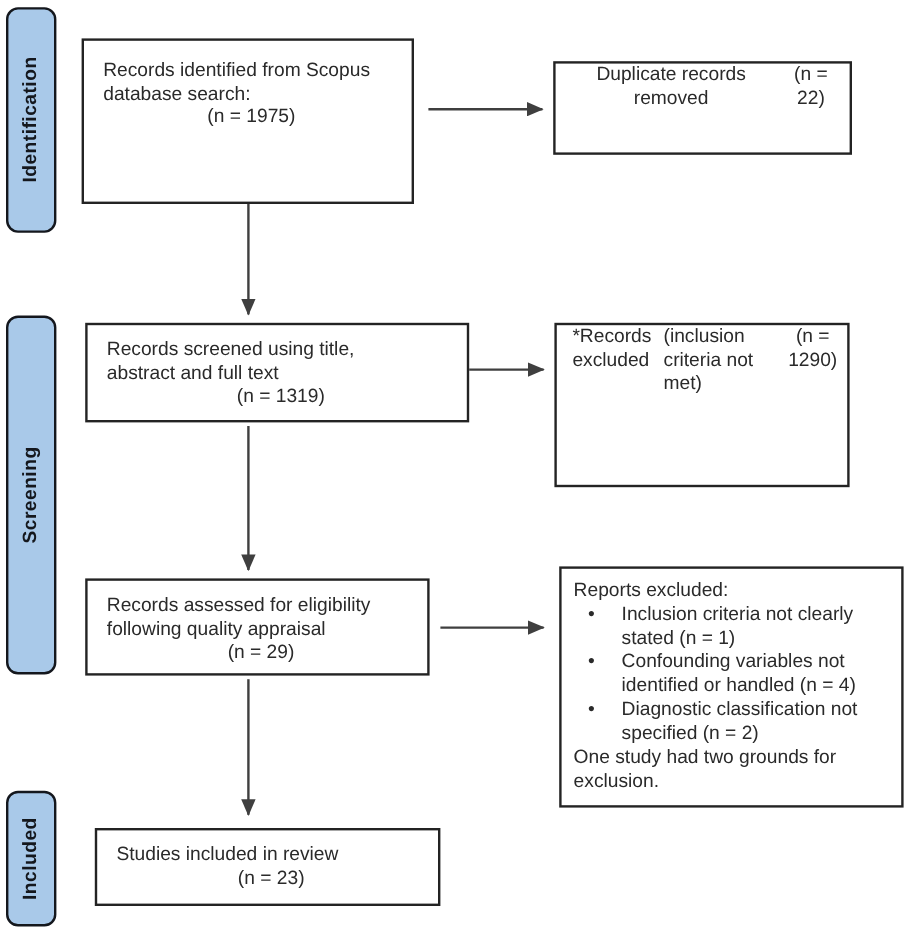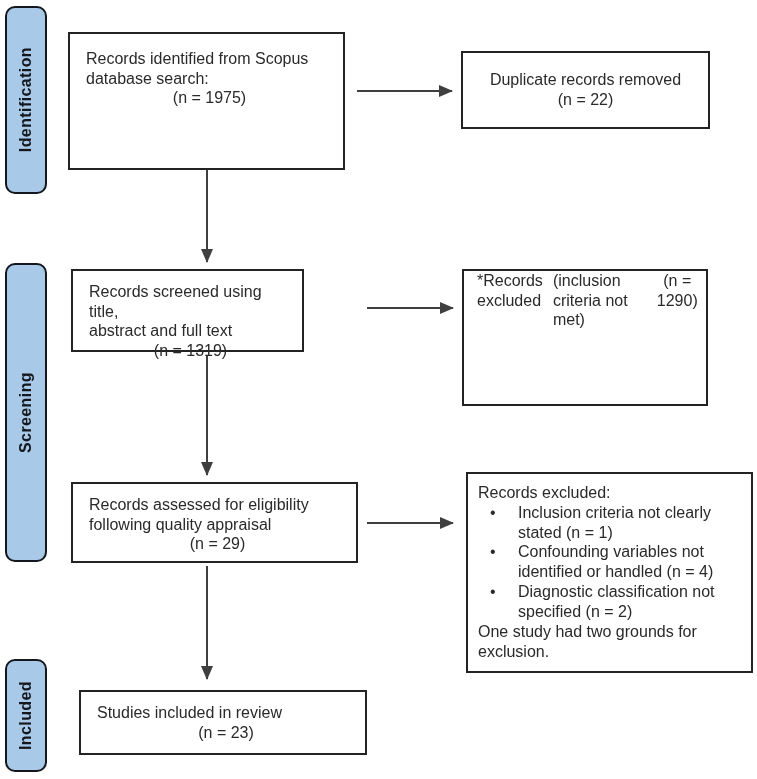--- a/index.html
+++ b/index.html
@@ -50,22 +50,22 @@
     position:absolute;
     background:#ffffff;
     border:2px solid var(--box-border);
     color:var(--text);
     font-size:16px;
     line-height:1.22;
     padding:12px 12px;
   }
   .count{text-align:center;}
   #box-identified{left:68px;top:32px;width:277px;height:138px;padding:15px 10px 0 16px;}
-  #box-duplicates{left:461px;top:51px;width:249px;height:78px;display:flex;flex-direction:column;justify-content:center;text-align:center;padding:0 6px;}
-  #box-screened{left:71px;top:269px;width:233px;height:83px;padding:11px 10px 0 16px;}
+  #box-duplicates{left:461px;top:51px;width:249px;height:78px;display:flex;flex-direction:row;justify-content:center;text-align:center;padding:0 6px;}
+  #box-screened{left:71px;top:269px;width:320px;height:83px;padding:11px 10px 0 16px;}
   #box-excluded-screening{left:462px;top:269px;width:246px;height:137px;display:flex;flex-direction:row;justify-content:center;padding:0 8px 0 13px;}
   #box-assessed{left:71px;top:482px;width:287px;height:81px;padding:11px 10px 0 16px;}
   #box-excluded-reports{left:466px;top:472px;width:287px;height:201px;padding:9px 8px 6px 10px;line-height:1.24;}
   #box-included{left:79px;top:690px;width:288px;height:65px;padding:11px 10px 0 16px;}
 
   .bullet-row{display:flex;}
   .bullet-dot{flex:0 0 40px;padding-left:12px;}
   .bullet-text{flex:1;}
 
   
@@ -130,21 +130,21 @@
     <div class="count">(n = 1290)</div>
   </div>
 
   <div class="box" id="box-assessed">
     <div>Records assessed for eligibility</div>
     <div>following quality appraisal</div>
     <div class="count">(n = 29)</div>
   </div>
 
   <div class="box" id="box-excluded-reports">
-    <div>Records excluded:</div>
+    <div>Reports excluded:</div>
     <div class="bullet-row">
       <span class="bullet-dot">•</span>
       <span class="bullet-text">Inclusion criteria not clearly stated (n = 1)</span>
     </div>
     <div class="bullet-row">
       <span class="bullet-dot">•</span>
       <span class="bullet-text">Confounding variables not identified or handled (n = 4)</span>
     </div>
     <div class="bullet-row">
       <span class="bullet-dot">•</span>

